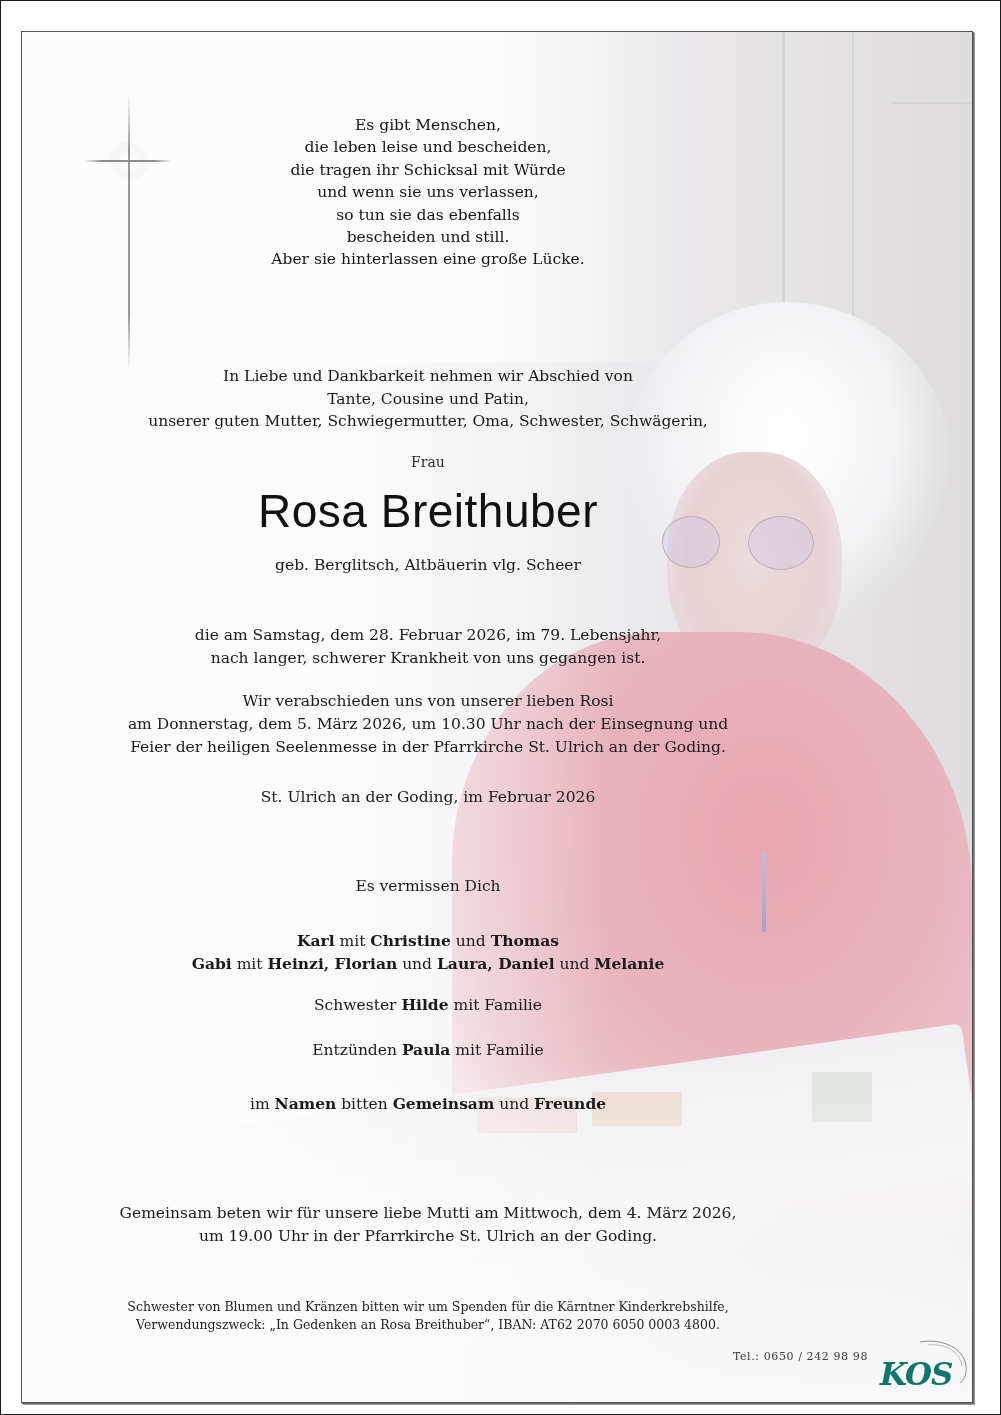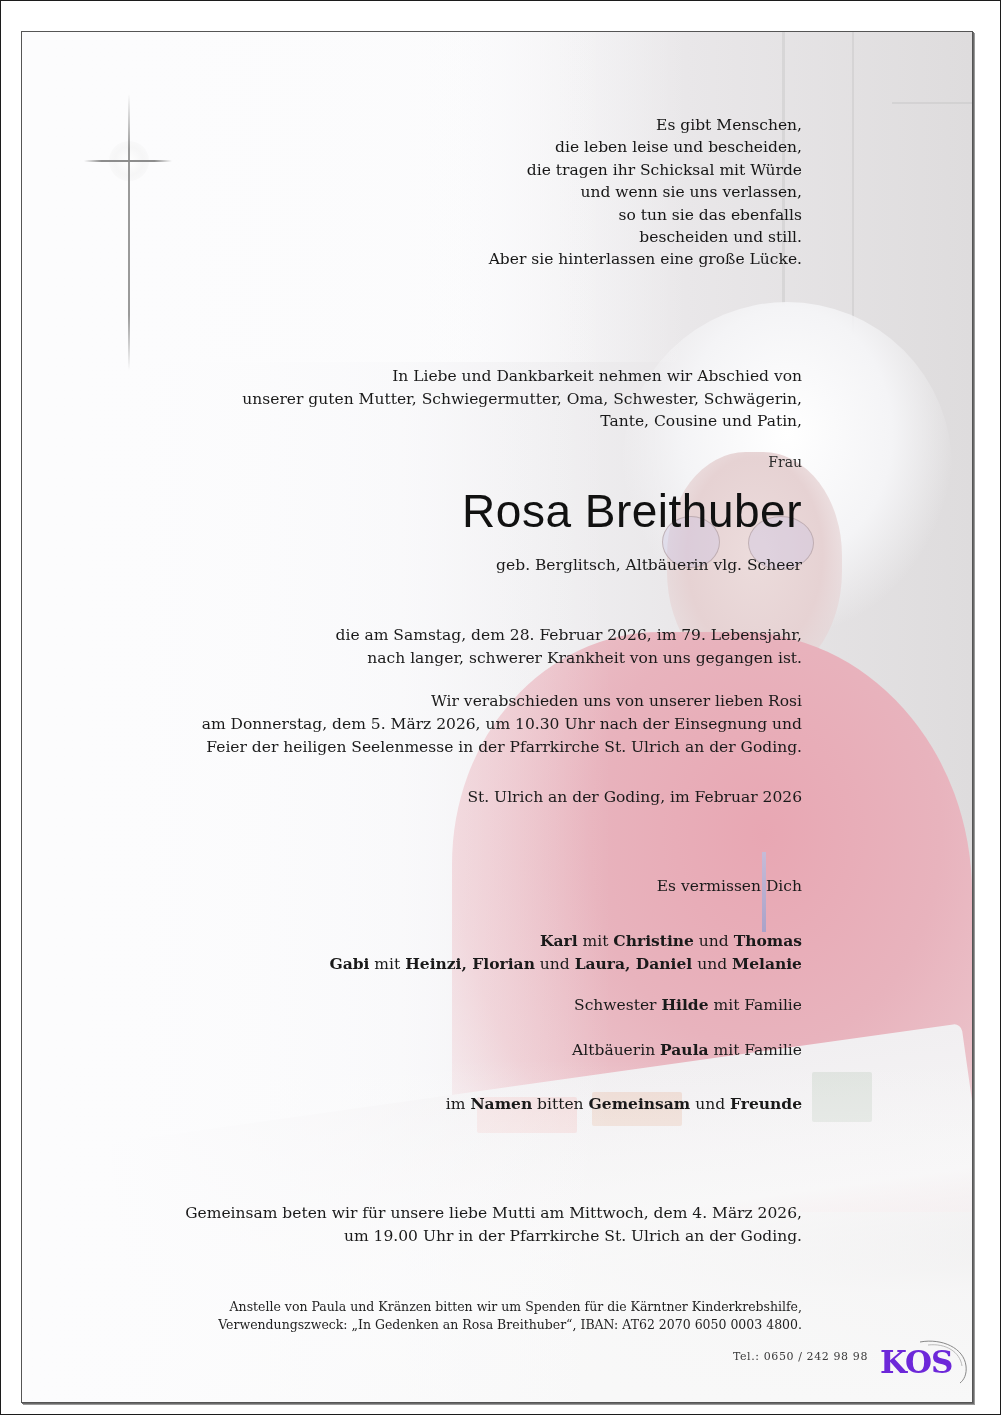--- a/index.html
+++ b/index.html
@@ -72,21 +72,21 @@
   .cross .h {
     position: absolute; left: 2px; top: 66px; width: 88px; height: 2px;
     background: linear-gradient(90deg, rgba(150,150,150,0) 0%, #8d8d8d 20%, #8d8d8d 80%, rgba(150,150,150,0) 100%);
   }
   .cross .glow {
     position: absolute; left: 27px; top: 47px; width: 40px; height: 40px; border-radius: 50%;
     background: radial-gradient(circle, rgba(255,255,255,0.95) 0%, rgba(240,240,240,0.5) 50%, rgba(255,255,255,0) 100%);
   }
 
   
-  .txt { position: absolute; left: 0; width: 100%; text-align: right; }
+  .txt { position: absolute; left: 16px; width: 100%; text-align: center; }
   .content { position: absolute; left: 0; top: 0; width: 780px; }
   .poem { top: 82px; font-size: 15.5px; line-height: 22.4px; color: #161616; }
   .poem div { white-space: nowrap; }
   .intro { top: 333px; font-size: 15.5px; line-height: 22.5px; }
   .frau { top: 422px; font-size: 14px; color: #2a2a2a; }
   .name { top: 452px; font-size: 46px; letter-spacing: 0.5px; color: #111; font-family: Liberation Sans, sans-serif; }
   .born { top: 524px; font-size: 15.5px; }
   .death { top: 592px; font-size: 15.5px; line-height: 22.5px; }
   .funeral { top: 658px; font-size: 15.5px; line-height: 23px; }
   .place { top: 756px; font-size: 15.5px; }
@@ -95,21 +95,21 @@
   .fam2 { top: 963px; font-size: 15.5px; }
   .fam3 { top: 1008px; font-size: 15.5px; }
   .names-all { top: 1062px; font-size: 15.5px; }
   .prayer { top: 1170px; font-size: 15.5px; line-height: 22.5px; }
   .donation { top: 1266px; font-size: 12.5px; line-height: 18px; color: #1f1f1f; }
   .hl { font-weight: bold; }
 
   .footer-tel { position: absolute; right: 104px; top: 1318px; font-size: 11px; color: #3a3a3a; letter-spacing: 0.6px; }
   .footer-web { position: absolute; right: 104px; top: 1334px; font-size: 11px; color: #3a3a3a; letter-spacing: 0.3px; }
   .logo { position: absolute; left: 858px; top: 1304px; width: 90px; height: 50px; }
-  .logo-text { position: absolute; left: 0; top: 8px; font-family: "DejaVu Serif", serif; font-weight: bold; font-size: 31px; color: #6d28d9; letter-spacing: -1px; }
+  .logo-text { position: absolute; left: 0; top: 20px; font-family: "DejaVu Serif", serif; font-weight: bold; font-size: 31px; color: #0f766e; letter-spacing: -1px; font-style: italic; }
   .logo svg { position: absolute; left: 0; top: 0; }
 </style>
 </head>
 <body>
 
 <div class="outer-frame"></div>
 
 <div class="card">
 
   <div class="photo">
@@ -144,22 +144,22 @@
       <div>die leben leise und bescheiden,</div>
       <div>die tragen ihr Schicksal mit Würde</div>
       <div>und wenn sie uns verlassen,</div>
       <div>so tun sie das ebenfalls</div>
       <div>bescheiden und still.</div>
       <div>Aber sie hinterlassen eine große Lücke.</div>
     </div>
 
     <div class="txt intro">
       <div>In Liebe und Dankbarkeit nehmen wir Abschied von</div>
+      <div>Tante, Cousine und Patin,</div>
       <div>unserer guten Mutter, Schwiegermutter, Oma, Schwester, Schwägerin,</div>
-      <div>Tante, Cousine und Patin,</div>
     </div>
 
     <div class="txt frau">Frau</div>
     <div class="txt name">Rosa Breithuber</div>
     <div class="txt born">geb. Berglitsch, Altbäuerin vlg. Scheer</div>
 
     <div class="txt death">
       <div>die am Samstag, dem 28. Februar 2026, im 79. Lebensjahr,</div>
       <div>nach langer, schwerer Krankheit von uns gegangen ist.</div>
     </div>
@@ -181,34 +181,34 @@
       <div>
         <span class="hl">Gabi</span><span> mit </span><span class="hl">Heinzi, Florian</span><span> und </span><span class="hl">Laura, Daniel</span><span> und </span><span class="hl">Melanie</span>
       </div>
     </div>
 
     <div class="txt fam2">
       <span>Schwester </span><span class="hl">Hilde</span><span> mit Familie</span>
     </div>
 
     <div class="txt fam3">
-      <span>Altbäuerin </span><span class="hl">Paula</span><span> mit Familie</span>
+      <span>Entzünden </span><span class="hl">Paula</span><span> mit Familie</span>
     </div>
 
     <div class="txt names-all">
       <span>im </span><span class="hl">Namen</span><span> bitten </span><span class="hl">Gemeinsam</span><span> und </span><span class="hl">Freunde</span>
     </div>
 
     <div class="txt prayer">
       <div>Gemeinsam beten wir für unsere liebe Mutti am Mittwoch, dem 4. März 2026,</div>
       <div>um 19.00 Uhr in der Pfarrkirche St. Ulrich an der Goding.</div>
     </div>
 
     <div class="txt donation">
-      <div>Anstelle von Paula und Kränzen bitten wir um Spenden für die Kärntner Kinderkrebshilfe,</div>
+      <div>Schwester von Blumen und Kränzen bitten wir um Spenden für die Kärntner Kinderkrebshilfe,</div>
       <div>Verwendungszweck: „In Gedenken an Rosa Breithuber“, IBAN: AT62 2070 6050 0003 4800.</div>
     </div>
   </div>
 
   <div class="footer-tel">Tel.: 0650 / 242 98 98</div>
 
   <div class="logo">
     <svg width="90" height="50" viewBox="0 0 90 50">
       <path d="M40 6 C 62 2, 84 12, 86 30 C 87 38, 84 44, 80 47" fill="none" stroke="#888" stroke-width="1"></path>
       <path d="M48 9 C 66 7, 80 16, 82 30" fill="none" stroke="#aaa" stroke-width="0.8"></path>

